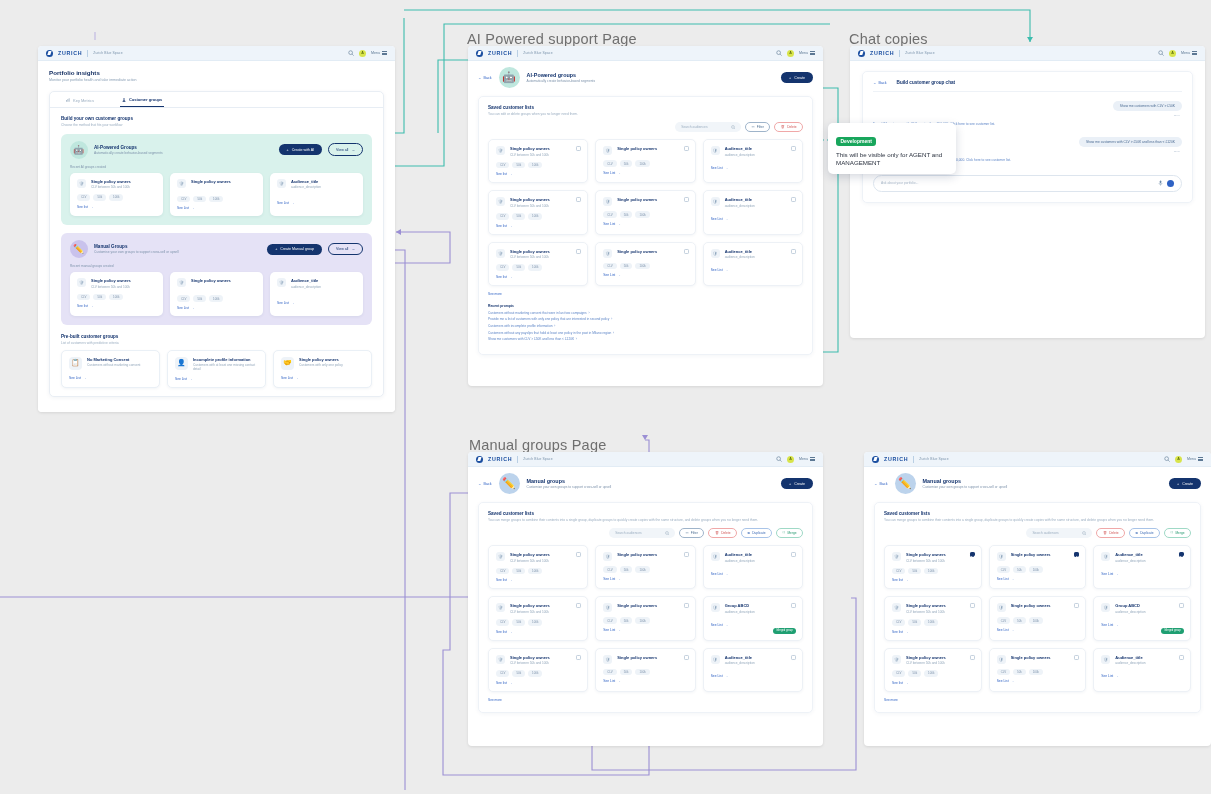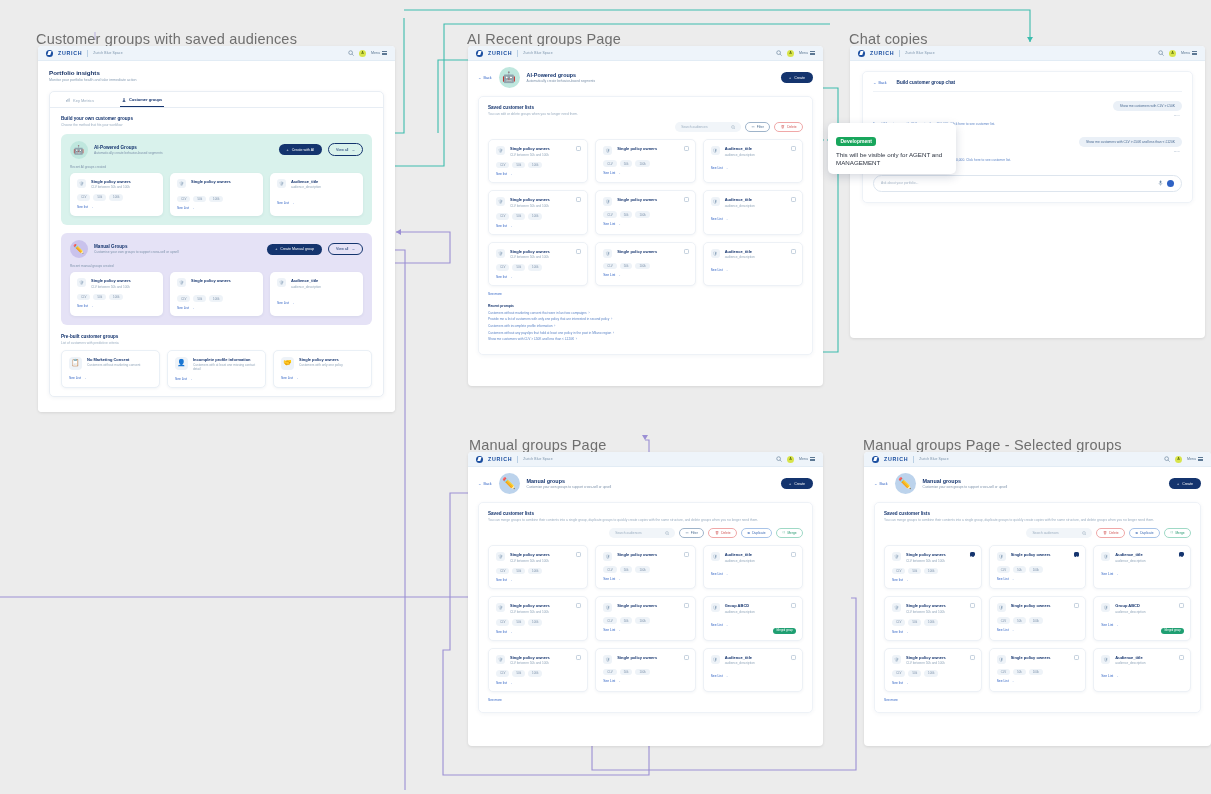--- a/index.html
+++ b/index.html
@@ -192,21 +192,20 @@
     <circle class="dot-p" cx="352" cy="263" r="2"></circle>
     <circle class="dot-p" cx="487" cy="493" r="2"></circle>
     <circle class="dot-p" cx="576" cy="573" r="2"></circle>
     <circle class="dot-p" cx="1190" cy="592" r="2"></circle>
     <path d="M487,224 l-5,-3 v6 z" fill="#3cbcad"></path>
     <path d="M1030,42 l-3,-5 h6 z" fill="#3cbcad"></path>
     <path d="M645,440 l3,-5 h-6 z" fill="#9b8fd4"></path>
     <path d="M396,232 l5,-3 v6 z" fill="#9b8fd4"></path>
   </svg>
 
-  <div class="frame-title" style="left:36px; top:31px;">Customer groups with saved audiences</div>
   <div class="frame" style="left:38px; top:46px; width:357px; height:366px;">
     <div class="topbar">
       <div class="z-logo"></div>
       <div class="z-word">ZURICH</div>
       <div class="z-div"></div>
       <div class="z-sub">Zurich Blue Space</div>
       <div class="z-right">
         <svg class="z-ico" viewBox="0 0 16 16">
             <circle cx="7" cy="7" r="5" fill="none" stroke="currentColor" stroke-width="1.6"></circle>
             <line x1="11" y1="11" x2="15" y2="15" stroke="currentColor" stroke-width="1.6"></line>
@@ -434,21 +433,21 @@
                     <span>→</span>
                   </div>
               </div>
             </div>
           </div>
         </div>
       </div>
     </div>
   </div>
 
-  <div class="frame-title" style="left:467px; top:31px;">AI Recent groups Page</div>
+  <div class="frame-title" style="left:467px; top:31px;">AI Powered support Page</div>
   <div class="frame" style="left:468px; top:46px; width:355px; height:340px;">
     <div class="topbar">
       <div class="z-logo"></div>
       <div class="z-word">ZURICH</div>
       <div class="z-div"></div>
       <div class="z-sub">Zurich Blue Space</div>
       <div class="z-right">
         <svg class="z-ico" viewBox="0 0 16 16">
             <circle cx="7" cy="7" r="5" fill="none" stroke="currentColor" stroke-width="1.6"></circle>
             <line x1="11" y1="11" x2="15" y2="15" stroke="currentColor" stroke-width="1.6"></line>
@@ -970,21 +969,20 @@
             <div class="see">
               <span>See List</span>
               <span>→</span>
             </div>
           </div>
         </div>
       <div class="seemore">See more</div>
     </div>
   </div>
 
-  <div class="frame-title" style="left:863px; top:437px;">Manual groups Page - Selected groups</div>
   <div class="frame" style="left:864px; top:452px; width:347px; height:294px;">
     <div class="topbar">
       <div class="z-logo"></div>
       <div class="z-word">ZURICH</div>
       <div class="z-div"></div>
       <div class="z-sub">Zurich Blue Space</div>
       <div class="z-right">
         <svg class="z-ico" viewBox="0 0 16 16">
             <circle cx="7" cy="7" r="5" fill="none" stroke="currentColor" stroke-width="1.6"></circle>
             <line x1="11" y1="11" x2="15" y2="15" stroke="currentColor" stroke-width="1.6"></line>

